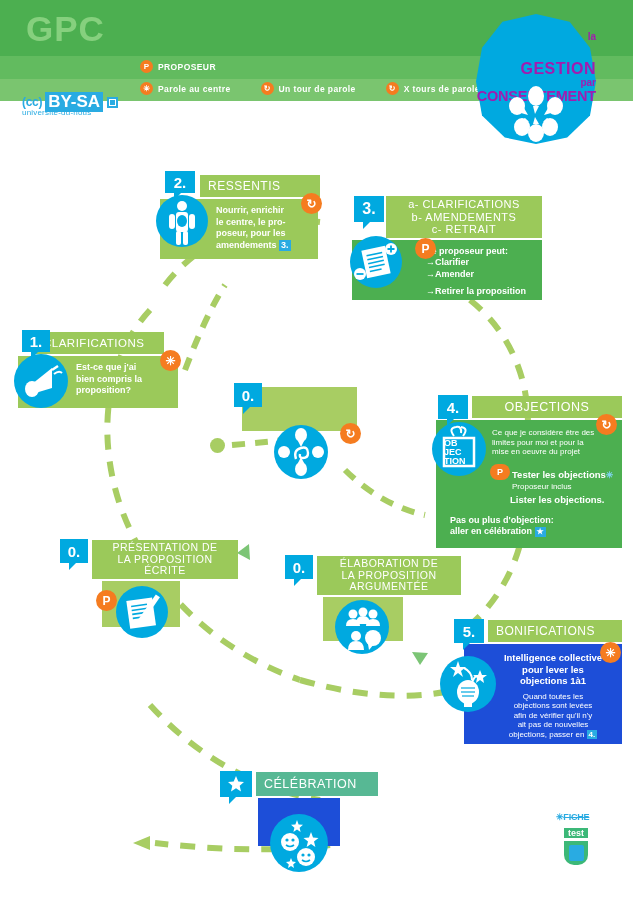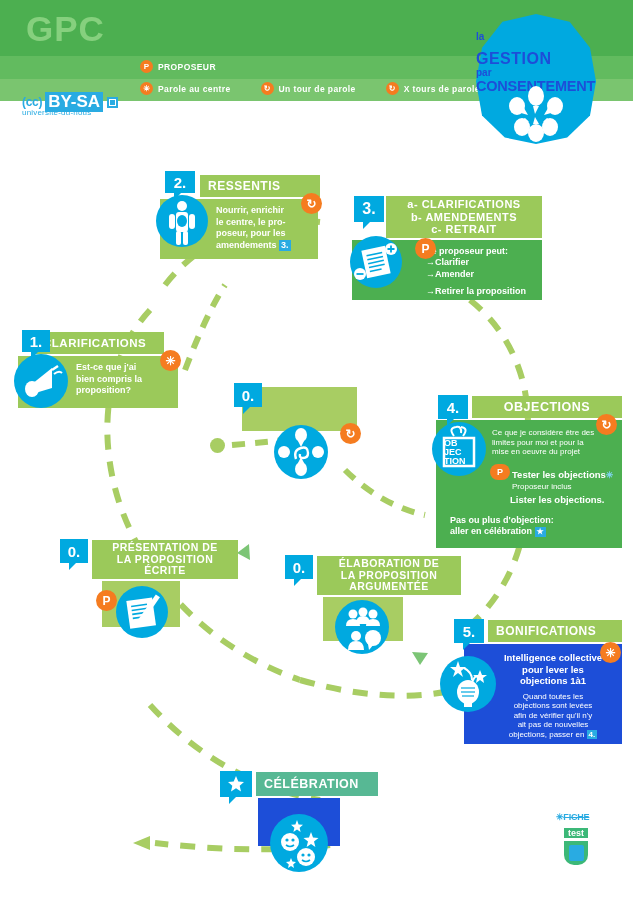--- a/index.html
+++ b/index.html
@@ -27,29 +27,29 @@
   .cc .cc1{color:#29abe2;font-size:12px;font-weight:bold;letter-spacing:-.3px;}
   .cc .bysa{background:#29abe2;color:#fff;font-size:17px;font-weight:bold;padding:0 3px;margin-left:3px;}
   .cc .sq{width:11px;height:11px;background:#29abe2;margin-left:4px;position:relative;}
   .cc .sq:after{content:"";position:absolute;left:2px;top:2px;width:7px;height:7px;border:1px solid #fff;box-sizing:border-box;}
   .udn{position:absolute;left:22px;top:108px;color:#29abe2;font-size:8px;letter-spacing:.2px;}
 
   
   .logo{position:absolute;left:476px;top:14px;width:120px;height:130px;}
   .logo .blob{position:absolute;inset:0;background:#00a9e0;
     clip-path:polygon(50% 0%,78% 6%,95% 26%,100% 52%,95% 78%,76% 95%,50% 100%,24% 95%,5% 78%,0% 52%,5% 26%,22% 6%);}
-  .logo .ltxt{position:absolute;left:0;top:18px;width:120px;text-align:left;color:#1d4ed8;font-weight:bold;line-height:1;}
+  .logo .ltxt{position:absolute;left:0;top:18px;width:120px;text-align:right;color:#a21caf;font-weight:bold;line-height:1;}
   .logo .l1{font-size:10px;}
-  .logo .l2{font-size:16px;letter-spacing:.5px;margin-top:9px;}
+  .logo .l2{font-size:16px;letter-spacing:.5px;margin-top:19px;}
   .logo .l3{font-size:10px;margin-top:1px;}
   .logo .l4{font-size:14.5px;letter-spacing:-.2px;margin-top:1px;}
 
   
   .card{position:absolute;}
-  .card .banner{position:relative;background:#9bc95a;color:#ffffff;font-weight:bold;
+  .card .banner{position:relative;background:#9bc95a;color:#ffffff;font-weight:normal;
     padding:4px 8px 4px 8px;box-sizing:border-box;letter-spacing:.5px;}
   .card .banner.dark{background:#57b894;}
   .card .body{position:relative;background:#9bc95a;color:#ffffff;box-sizing:border-box;}
   .card .body.solid{background:#4caf50;}
   .card .body.teal{background:#1d4ed8;text-align:center;}
   .card .body.limebox{background:#a8cd63;}
 
   .numtag{position:absolute;background:#00a9e0;color:#ffffff;font-weight:bold;
     display:flex;align-items:center;justify-content:center;z-index:4;}
   .numtag:after{content:"";position:absolute;left:9px;bottom:-7px;width:0;height:0;

